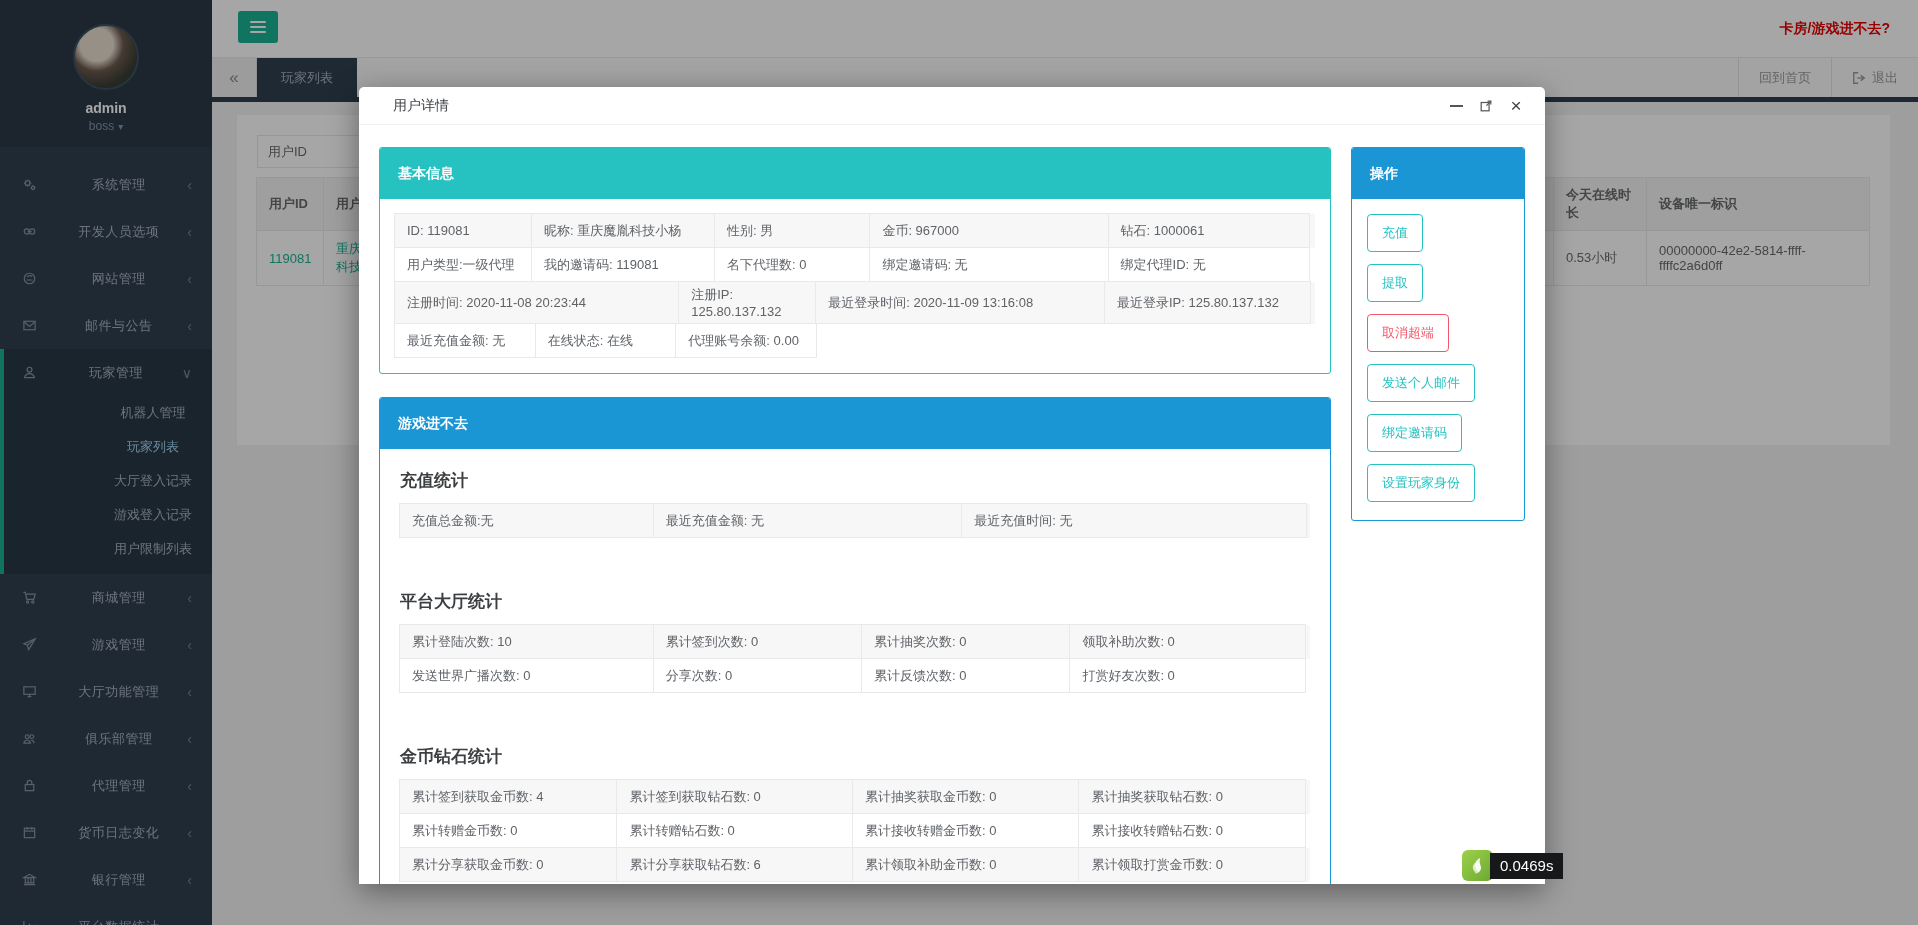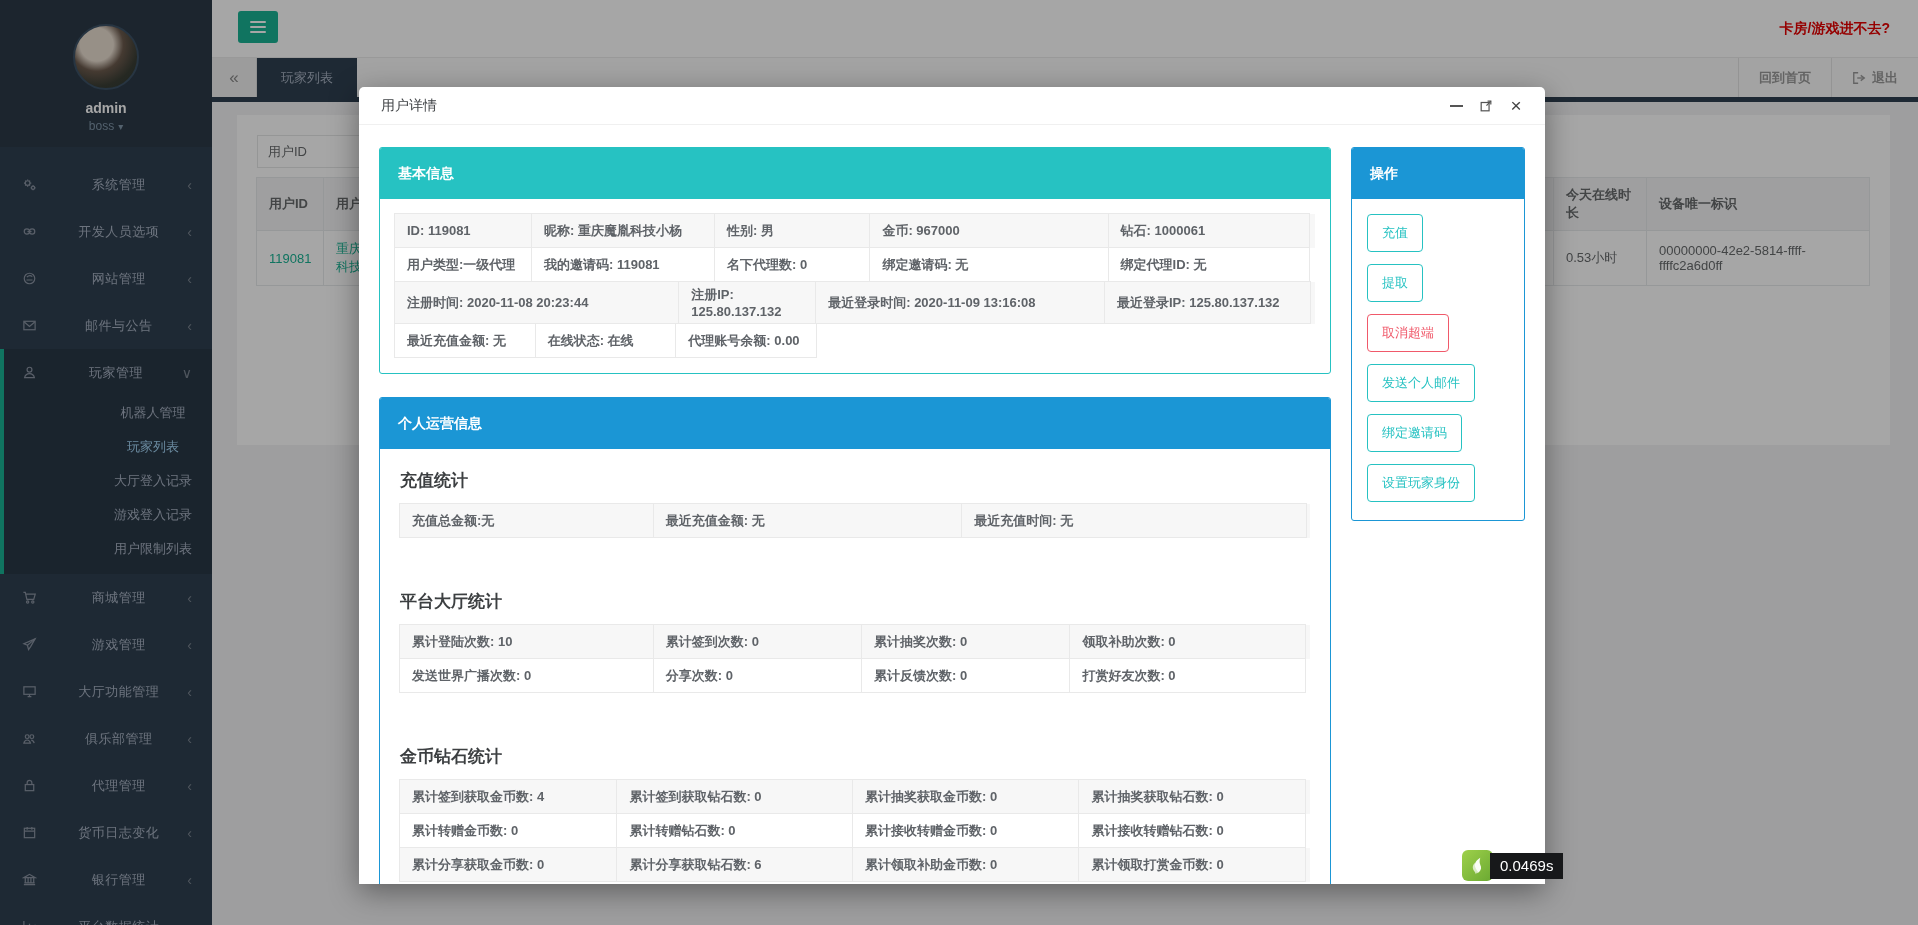--- a/index.html
+++ b/index.html
@@ -37,21 +37,21 @@
   .hbars, .hbars::before, .hbars::after { display:block; width:16px; height:2px; background:#fff; border-radius:1px; position:relative; content:""; }
   .hbars { margin:0 auto; }
   .hbars::before { content:""; position:absolute; top:-5px; }
   .hbars::after  { content:""; position:absolute; top:5px; }
   .help-link { position:absolute; right:28px; top:20px; color:#e60000; font-size:14px; font-weight:bold; text-decoration:none; cursor:pointer; }
 
   .tabbar { height:40px; background:#fafafa; display:flex; align-items:stretch; position:relative; border-top:1px solid #ececec; }
   .tab-left { width:45px; display:flex; align-items:center; justify-content:center; background:#f0f0f0; color:#888; font-size:17px; border-right:1px solid #ddd; cursor:pointer; }
   .tab { padding:0 24px; display:flex; align-items:center; font-size:13px; cursor:pointer; }
   .tab.active { background:#2f4050; color:#a7b1c2; }
-  .tab-right { position:absolute; right:0; top:0; height:100%; display:flex; align-items:stretch;font-weight:bold; }
+  .tab-right { position:absolute; right:0; top:0; height:100%; display:flex; align-items:stretch; }
   .tr-link { display:flex; align-items:center; padding:0 20px; color:#999; font-size:13px; border-left:1px solid #e4e4e4; cursor:pointer; text-decoration:none; }
   .tr-link .ico { width:14px; height:14px; margin-right:6px; }
   .tab-strip { height:5px; background:#2f4050; }
 
   
   .content { position:absolute; left:0; top:102px; right:0; bottom:0; background:#f3f3f4; }
   .bgcard { position:absolute; left:25px; top:13px; width:1653px; height:330px; background:#ffffff; padding:20px; }
   .search-input { width:220px; height:33px; border:1px solid #e5e6e7; padding:0 10px; font-size:13px; color:#555; font-family:inherit; }
   .search-input::placeholder { color:#676a6c; opacity:1; }
   .bgtable { margin-top:10px; width:1613px; }
@@ -62,41 +62,41 @@
   .bgt-c1 { width:68px; } .bgt-c2 { width:90px; } .bgt-c3 { width:1142px; } .bgt-c4 { width:94px; } .bgt-c5 { flex:1; }
   .green { color:#1ab394; }
 
   
   .overlay { position:absolute; inset:0; background:rgba(0,0,0,.35); z-index:50; }
 
   
   .modal { position:absolute; left:359px; top:87px; width:1186px; height:797px; background:#fff; z-index:60;
            border-radius:5px 5px 0 0; box-shadow:0 8px 30px rgba(0,0,0,.4); overflow:hidden; }
   .modal-head { height:38px; display:flex; align-items:center; padding:0 18px 0 22px; border-bottom:1px solid #f0f0f0; }
-  .modal-title { font-size:14px; color:#404346; flex:1; }
+  .modal-title { font-size:14px; color:#404346; flex:1;margin-left:12px; }
   .mc { width:22px; display:flex; align-items:center; justify-content:center; color:#555; cursor:pointer; margin-left:8px; }
   .mc.min span { display:block; width:13px; height:0; border-top:2px solid #555; }
   .mc svg { width:14px; height:14px; }
   .mc.close { font-size:19px; color:#444; }
   .modal-body { display:flex; align-items:flex-start; padding:22px 18px 20px 20px; }
   .mleft { width:952px; }
 
   .ibox { border-radius:3px; background:#fff; }
   .ibox.tealb { border:1px solid #26c2c2; }
   .ibox.blueb { border:1px solid #1b96d5; }
   .ibox-head { height:51px; display:flex; align-items:center; padding:0 18px; color:#fff; font-size:14px; font-weight:bold; border-radius:2px 2px 0 0;font-family:Liberation Mono, monospace; }
   .ibox-head.teal { background:#26c2c2; }
   .ibox-head.blue { background:#1b96d5; }
   .ibox-body { padding:15px; }
   .basic-card { margin-bottom:23px; }
   .personal-card .ibox-body { padding:20px 20px 30px 20px; }
   .personal-card h3 { font-size:17px; color:#3c3f41; font-weight:bold; margin:52px 0 12px 0; }
   .personal-card h3.first { margin-top:0; }
 
-  .dtable { width:100%;font-weight:bold; }
+  .dtable { width:100%; }
   .trow { display:flex; }
   .tcell { border:1px solid #e9e9e9; margin:-1px 0 0 -1px; min-height:35px; padding:4px 12px; display:flex; align-items:center; font-size:13px; color:#5f6368; }
   .striped .trow:nth-child(odd) { background:#f7f7f7; }
   .grayrow .trow { background:#f7f7f7; }
 
   .cols5 .tcell:nth-child(1){width:15%} .cols5 .tcell:nth-child(2){width:20%} .cols5 .tcell:nth-child(3){width:17%}
   .cols5 .tcell:nth-child(4){width:26%} .cols5 .tcell:nth-child(5){width:22%}
   .cols4a .tcell:nth-child(1){width:31%} .cols4a .tcell:nth-child(2){width:15%} .cols4a .tcell:nth-child(3){width:31.5%} .cols4a .tcell:nth-child(4){width:22.5%}
   .cols3 .tcell{width:15.4%}
   .cols3b .tcell:nth-child(1){width:28%} .cols3b .tcell:nth-child(2){width:34%} .cols3b .tcell:nth-child(3){width:38%}
@@ -398,21 +398,21 @@
                 <div class="trow">
                   <div class="tcell">最近充值金额: 无</div>
                   <div class="tcell">在线状态: 在线</div>
                   <div class="tcell">代理账号余额: 0.00</div>
                 </div>
               </div>
           </div>
         </div>
 
         <div class="ibox blueb personal-card">
-          <div class="ibox-head blue">个人运营信息</div>
+          <div class="ibox-head blue">游戏进不去</div>
           <div class="ibox-body">
             <h3 class="first">充值统计</h3>
             <div class="dtable cols3b grayrow">
                 <div class="trow">
                   <div class="tcell">充值总金额:无</div>
                   <div class="tcell">最近充值金额: 无</div>
                   <div class="tcell">最近充值时间: 无</div>
                 </div>
               </div>
             <h3>平台大厅统计</h3>

